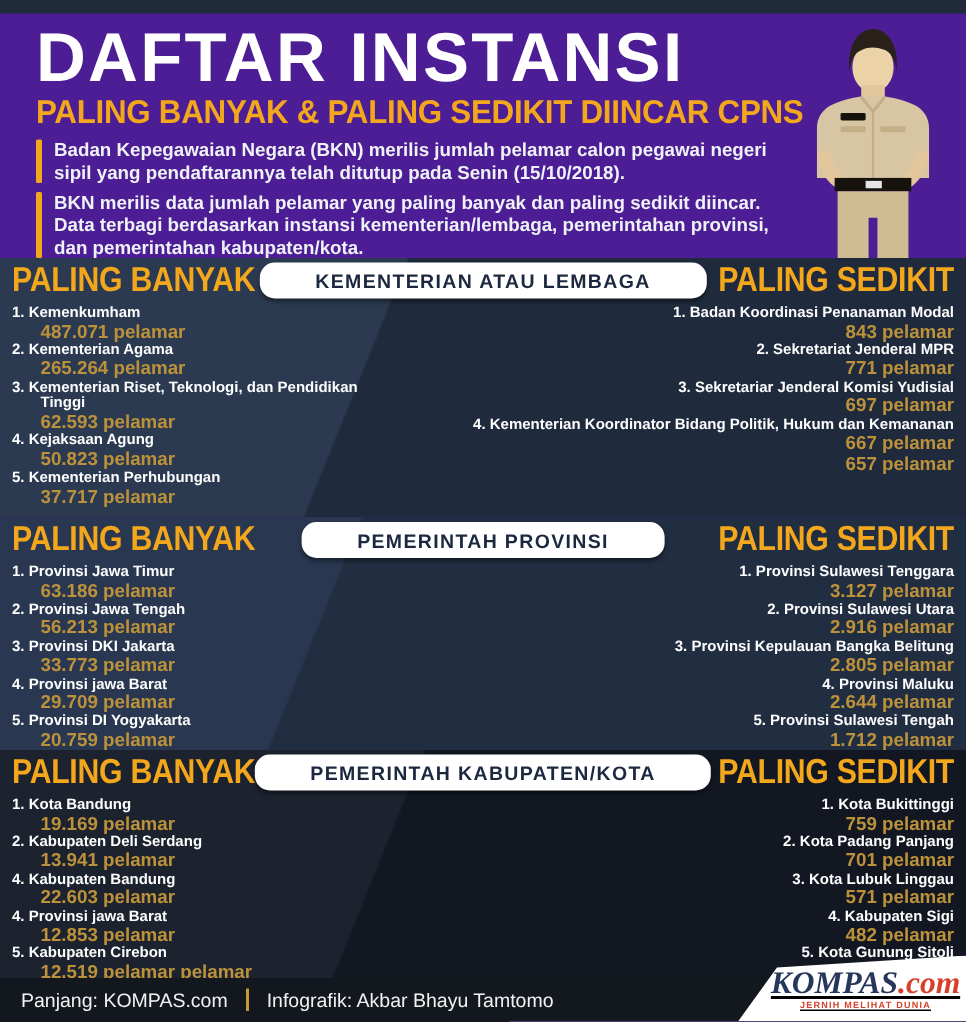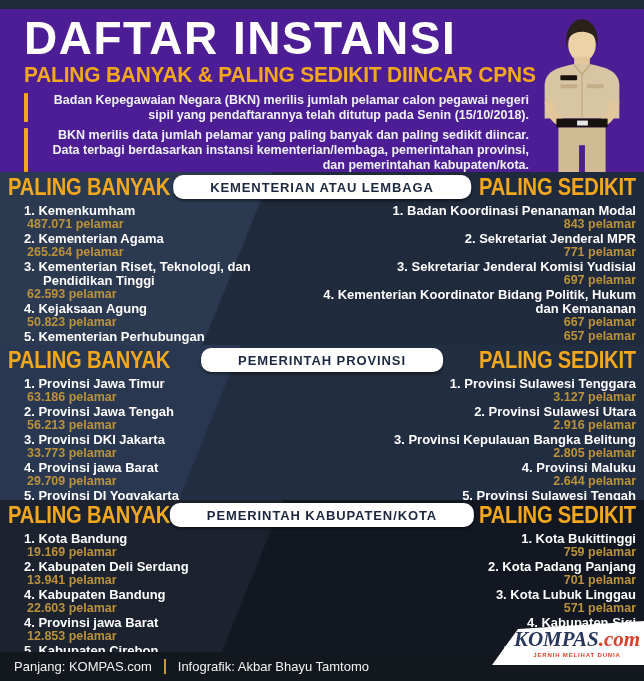--- a/index.html
+++ b/index.html
@@ -8,21 +8,21 @@
     background:#4c1d95; font-family:"Liberation Sans", sans-serif;
     -webkit-font-smoothing:antialiased;
   }
   .top-strip { height:9px; background:#1f2a3a; }
 
   
   .header { position:relative; height:163px; padding:4px 0 0 24px; box-sizing:border-box; }
   .title { margin:2px 0 0; color:#ffffff; font-size:46px; font-weight:bold; letter-spacing:1.5px; line-height:1.02; }
   .subtitle { margin:1px 0 7px; color:#f2a71d; font-size:22px; font-weight:bold; letter-spacing:-0.2px; line-height:1.05;
     transform:scaleX(0.95); transform-origin:left center; white-space:nowrap; }
-  .intro { display:flex; margin:0 0 6px; max-width:505px;text-align:right; }
+  .intro { display:flex; margin:0 0 6px; max-width:505px; }
   .intro .bar { flex:0 0 4px; background:#f2a71d; border-radius:1px; margin-right:8px; }
   .intro p { margin:0; color:#eef1f5; font-size:12.5px; font-weight:bold; line-height:1.17; }
 
   .figure { position:absolute; top:4px; right:3px; width:118px; height:166px; }
 
   
   .section { position:relative; box-sizing:border-box; }
   .s1 { height:173px; background:linear-gradient(112deg,#2b3a50 0%,#2b3a50 38%,#1f2a3c 38.3%,#1f2a3c 100%); }
   .s2 { height:155px; background:linear-gradient(112deg,#293850 0%,#293850 34%,#212d40 34.3%,#212d40 100%); }
   .s3 { height:152px; background:linear-gradient(112deg,#1c222e 0%,#1c222e 40%,#121721 40.3%,#121721 100%); }
@@ -37,37 +37,37 @@
   .cols { display:flex; justify-content:space-between; padding:3px 8px 0 8px;gap:16px; }
   .col-left  { width:254px; }
   .col-right { width:332px; text-align:right; }
   .col-heading { font-size:21px; font-weight:bold; color:#f2a71d; line-height:1.05; margin-bottom:7px;
     letter-spacing:-0.2px; transform:scale(0.96,1.1); }
   .col-left  .col-heading { transform-origin:left top; }
   .col-right .col-heading { transform-origin:right top; }
 
   ul.ranking { list-style:none; margin:0; padding:0; }
   .rk-item { margin-bottom:1px; }
-  .nm { display:block; color:#fdfdfd; font-weight:bold; font-size:13px; line-height:1.06;margin-left:16px; }
+  .nm { display:block; color:#fdfdfd; font-weight:bold; font-size:10px; line-height:1.06; }
   .cnt { display:block; color:#bb923b; font-weight:bold; font-size:12.5px; line-height:1.06; }
   .col-left .nm  { padding-left:19px; text-indent:-19px; }
   .col-left .cnt { padding-left:19px; }
 
   
   .footer {
     position:absolute; left:0; bottom:0; width:100%; height:29px; background:#13171e;
     display:flex; align-items:center; padding-left:14px; box-sizing:border-box;
     color:#f2f2f2; font-size:13px;
   }
   .footer .divider { width:2px; height:15px; background:#c79a33; margin:0 12px; }
   .logo-panel {
-    position:absolute; right:0; bottom:16px; width:152px; height:44px; background:#ffffff;
+    position:absolute; right:0; bottom:0; width:152px; height:44px; background:#ffffff;
     clip-path:polygon(0 100%, 26px 8px, 100% 0, 100% 100%);
     display:flex; flex-direction:column; align-items:center; justify-content:center;
-    padding-left:18px; box-sizing:border-box; z-index:3;
+    padding-left:18px; box-sizing:border-box; z-index:3;text-decoration:underline;
   }
   .logo-line { font-family:"Liberation Serif", serif; font-style:italic; font-weight:bold; font-size:21px; line-height:1; }
   .logo-kompas { color:#27375c; }
   .logo-com { color:#d7402a; }
   .logo-tagline { font-size:6px; color:#d7402a; letter-spacing:0.14em; font-weight:bold; margin-top:2px; }
 </style>
 </head>
 <body>
 
 <div class="page">

